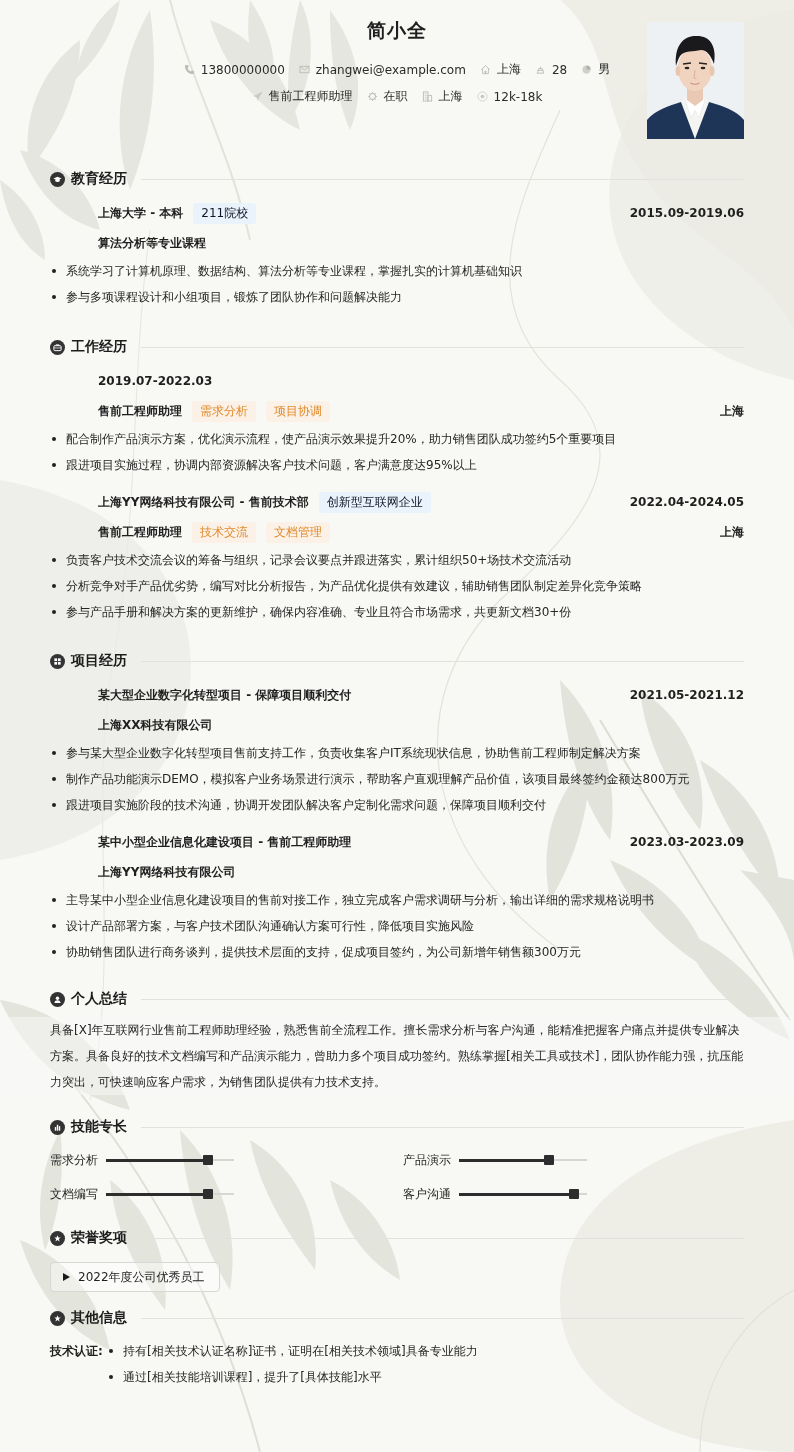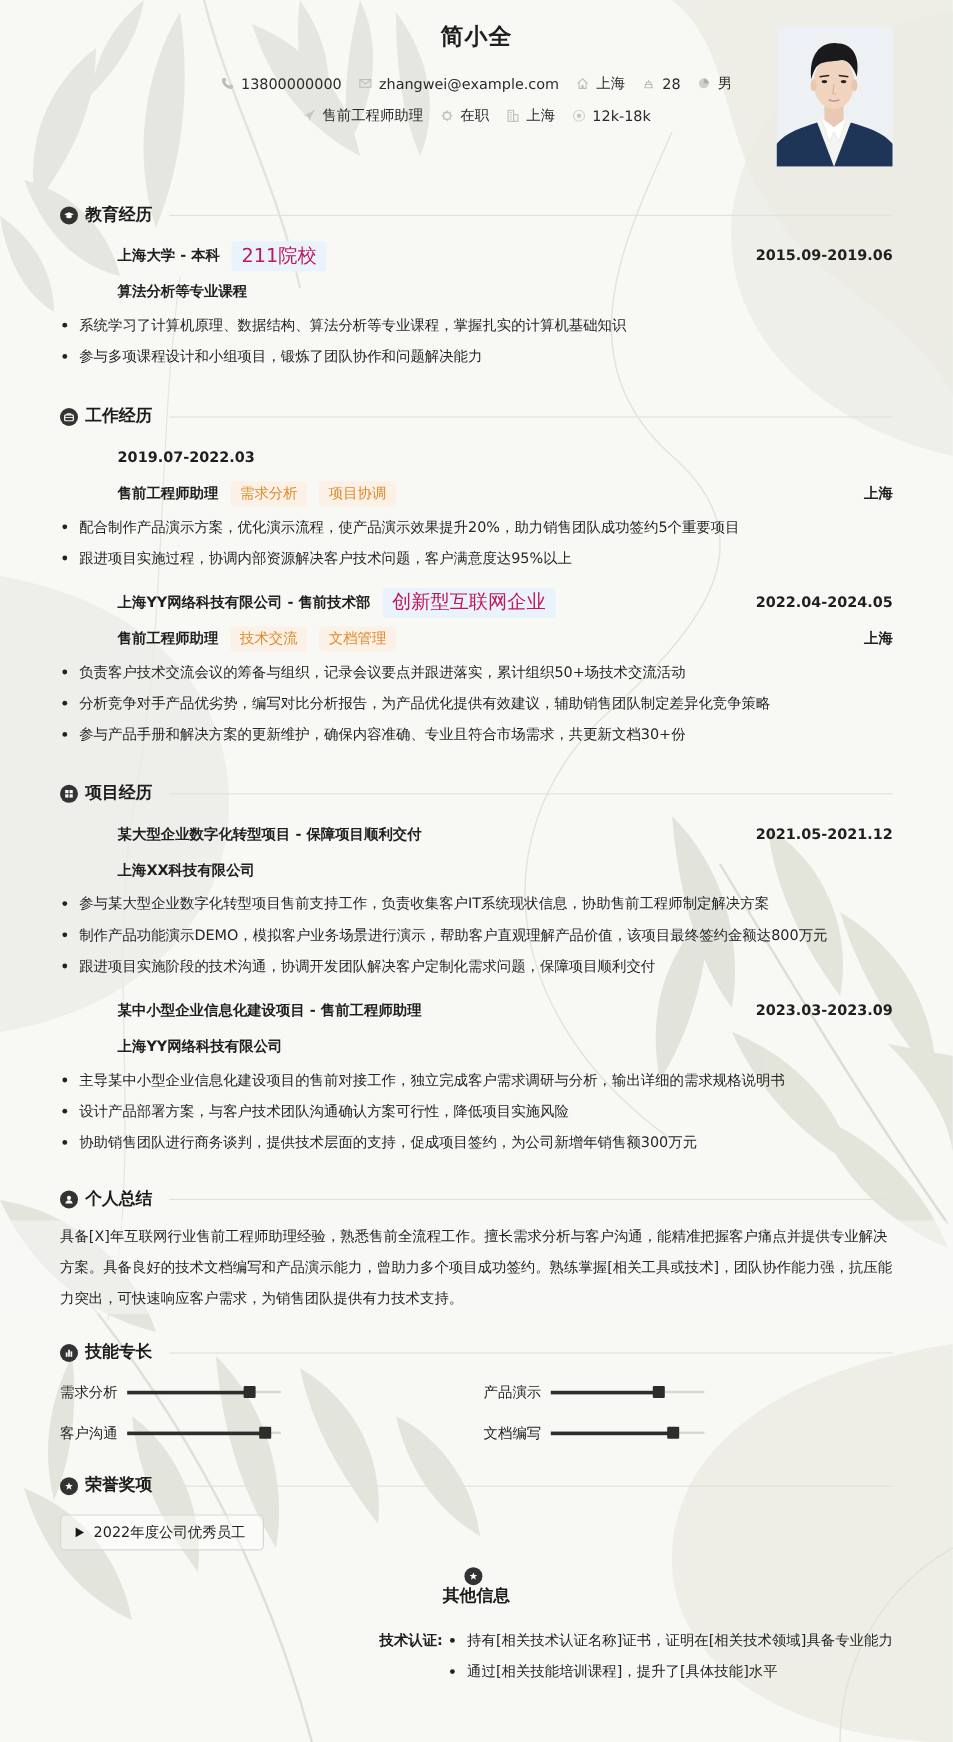--- a/index.html
+++ b/index.html
@@ -29,41 +29,41 @@
   .section { position: relative; }
   .sec-title { display: flex; align-items: center; height: 24px; margin-bottom: 10px; }
   .sec-icon { width: 15px; height: 15px; border-radius: 50%; background: #333; display: flex; align-items: center; justify-content: center; margin-right: 6px; flex-shrink: 0; }
   .sec-icon svg { width: 9px; height: 9px; display: block; }
   .sec-label { font-size: 14px; font-weight: bold; color: #1d1d1d; }
   .sec-line { flex: 1; height: 1px; background: #e2e2dd; margin-left: 14px; }
 
   .row { display: flex; justify-content: space-between; align-items: center; height: 30px; margin-left: 48px; }
   .row-left { display: flex; align-items: center; gap: 10px; }
   .bold { font-weight: bold; font-size: 12px; }
-  .tag-blue { background: #eaf3fb; color: #be185d; font-size: 16px; padding: 2px 8px; border-radius: 3px; }
+  .tag-blue { background: #eaf3fb; color: #0f172a; font-size: 12px; padding: 2px 8px; border-radius: 3px; }
   .tag-orange { background: #fcf1e6; color: #e08a2c; font-size: 12px; padding: 2px 8px; border-radius: 3px; }
   .date { font-weight: bold; font-size: 12px; }
 
   ul.bullets { list-style: none; }
   ul.bullets li { position: relative; padding-left: 16px; height: 26px; line-height: 26px; font-size: 12px; color: #262626; white-space: nowrap; }
   ul.bullets li::before { content: ""; position: absolute; left: 2px; top: 11px; width: 4px; height: 4px; border-radius: 50%; background: #222; }
 
   .summary { font-size: 12px; line-height: 26px; color: #262626; margin-left: -50px; margin-right: -50px; padding: 0 50px; background: rgba(248,248,245,0.55); }
 
   .skills { display: grid; grid-template-columns: 353px 353px; row-gap: 12px; margin-top: 2px; }
   .skill { display: flex; align-items: center; height: 22px; }
   .skill-name { width: 56px; font-size: 12px; color: #1f1f1f; }
   .skill-bar { position: relative; width: 128px; height: 2px; background: #d6d6d2; }
   .skill-fill { position: absolute; left: 0; top: -0.5px; height: 3px; background: #2d2d2d; }
   .skill-knob { position: absolute; top: -4.5px; width: 10px; height: 10px; background: #2d2d2d; border-radius: 1px; }
 
   .award { display: inline-flex; align-items: center; gap: 8px; height: 30px; padding: 0 14px 0 12px; border: 1px solid #d7d7d3; border-radius: 4px; background: rgba(255,255,255,0.45); font-size: 12px; }
   .award-arrow { width: 0; height: 0; border-left: 7px solid #1a1a1a; border-top: 4.5px solid transparent; border-bottom: 4.5px solid transparent; }
 
-  .other-row { display: flex; align-items: flex-start; justify-content: flex-end; }
+  .other-row { display: flex; align-items: flex-start; }
   .other-label { font-weight: bold; font-size: 12px; width: 57px; height: 26px; line-height: 26px; }
 </style>
 </head>
 <body>
 
 <div class="bg-layer">
   <svg width="794" height="1452" viewBox="0 0 794 1452" xmlns="http://www.w3.org/2000/svg">
 
     <path d="M794 0 L560 0 C610 40 600 110 640 170 C680 240 760 260 794 330 Z" fill="#ececE6" opacity="0.9"></path>
     <path d="M794 10 C700 20 620 90 610 180 C600 290 700 360 794 380 Z" fill="#ebebe4" opacity="0.7"></path>
@@ -393,54 +393,54 @@
         </div>
       </div>
       <div class="skill">
         <span class="skill-name">产品演示</span>
         <div class="skill-bar">
           <div class="skill-fill" style="width:70%"></div>
           <div class="skill-knob" style="left:calc(70% - 5px)"></div>
         </div>
       </div>
       <div class="skill">
+        <span class="skill-name">文档编写</span>
+        <div class="skill-bar">
+          <div class="skill-fill" style="width:80%"></div>
+          <div class="skill-knob" style="left:calc(80% - 5px)"></div>
+        </div>
+      </div>
+      <div class="skill">
         <span class="skill-name">客户沟通</span>
         <div class="skill-bar">
           <div class="skill-fill" style="width:90%"></div>
           <div class="skill-knob" style="left:calc(90% - 5px)"></div>
         </div>
       </div>
-      <div class="skill">
-        <span class="skill-name">文档编写</span>
-        <div class="skill-bar">
-          <div class="skill-fill" style="width:80%"></div>
-          <div class="skill-knob" style="left:calc(80% - 5px)"></div>
-        </div>
-      </div>
     </div>
   </div>
 
   <div class="section" style="margin-top:15px;">
     <div class="sec-title" style="margin-bottom:12px;margin-top:21px;">
       <span class="sec-icon">
         <svg viewBox="0 0 10 10">
             <path d="M5 1.5 L6 4 L8.6 4 L6.5 5.6 L7.3 8.3 L5 6.7 L2.7 8.3 L3.5 5.6 L1.4 4 L4 4 Z" fill="#fff"></path>
           </svg>
       </span>
       <span class="sec-label">荣誉奖项</span>
       <span class="sec-line"></span>
     </div>
     <div class="award">
       <span class="award-arrow"></span>
       <span>2022年度公司优秀员工</span>
     </div>
   </div>
 
   <div class="section" style="margin-top:14px;">
-    <div class="sec-title" style="margin-bottom:24px;flex-direction:column;">
+    <div class="sec-title" style="margin-bottom:8px;">
       <span class="sec-icon">
         <svg viewBox="0 0 10 10">
             <path d="M5 1.5 L6 4 L8.6 4 L6.5 5.6 L7.3 8.3 L5 6.7 L2.7 8.3 L3.5 5.6 L1.4 4 L4 4 Z" fill="#fff"></path>
           </svg>
       </span>
       <span class="sec-label">其他信息</span>
       <span class="sec-line"></span>
     </div>
     <div class="other-row">
       <span class="other-label">技术认证:</span>

